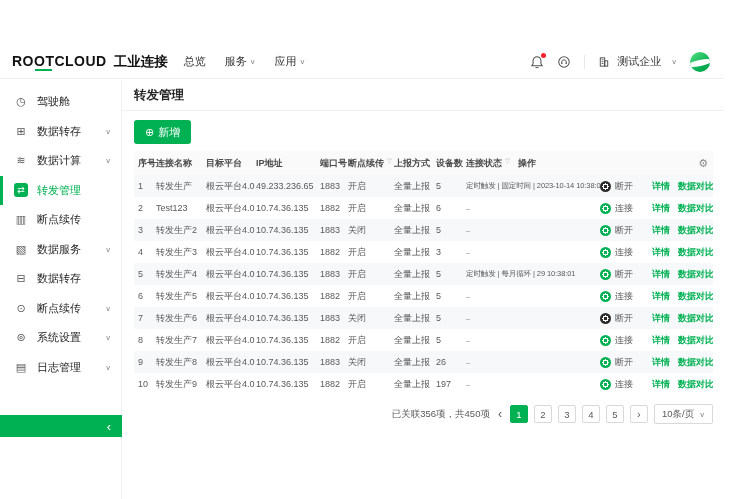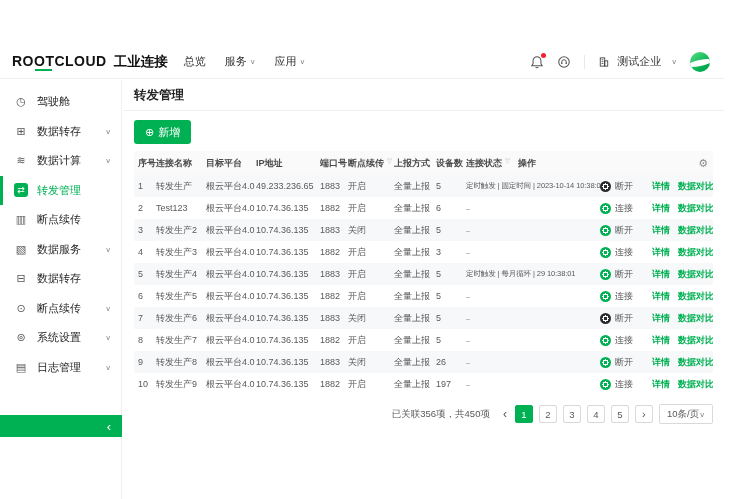--- a/index.html
+++ b/index.html
@@ -65,26 +65,26 @@
   .cell.c-trigger{font-size:7.5px;letter-spacing:-.1px}
   .sdot { width:11px; height:11px; border-radius:50%; margin-right:4px; flex:none;
           background:radial-gradient(closest-side, var(--c) 0 29%, #fff 30% 55%, var(--c) 56% 100%); }
   .tone-green { --c:#00b153; } .tone-dark { --c:#2b2b2b; }
   .status-cell { display:flex; align-items:center; }
   .act-link { color:var(--primary); text-decoration:none; margin-right:8px; cursor:pointer;font-weight:bold; }
   .dots { color:var(--primary); font-size:10px; cursor:pointer; }
 
   
   .pagination { display:flex; align-items:center; justify-content:flex-end; gap:6px; margin:9px 11px 0 0; font-size:9.5px; color:#595959; }
-  .summary { margin-right:5px; }
+  .summary { }
   .page-btn { min-width:18px; height:18px; padding:0 4px; border:1px solid #d9d9d9; border-radius:2px; background:#fff; display:flex; align-items:center; justify-content:center; cursor:pointer; }
   .page-btn.active { background:var(--primary); border-color:var(--primary); color:#fff; }
   .pager-prev { border:none; background:none; color:#595959; font-size:12px; cursor:pointer; padding:0 2px; }
   .pager-next { font-size:11px; }
-  .page-size { height:20px; border:1px solid #d9d9d9; border-radius:2px; padding:0 7px; display:flex; align-items:center; cursor:pointer; }
+  .page-size { height:20px; border:1px solid #d9d9d9; border-radius:2px; padding:0 7px; display:flex; align-items:center; gap:5px; cursor:pointer; }
   .page-size .chev { margin:0; }
   :root { --primary:#00b153; }
 </style>
 </head>
 <body>
 
 <div class="frame">
 
   <header class="topbar">
     <div class="logo">

